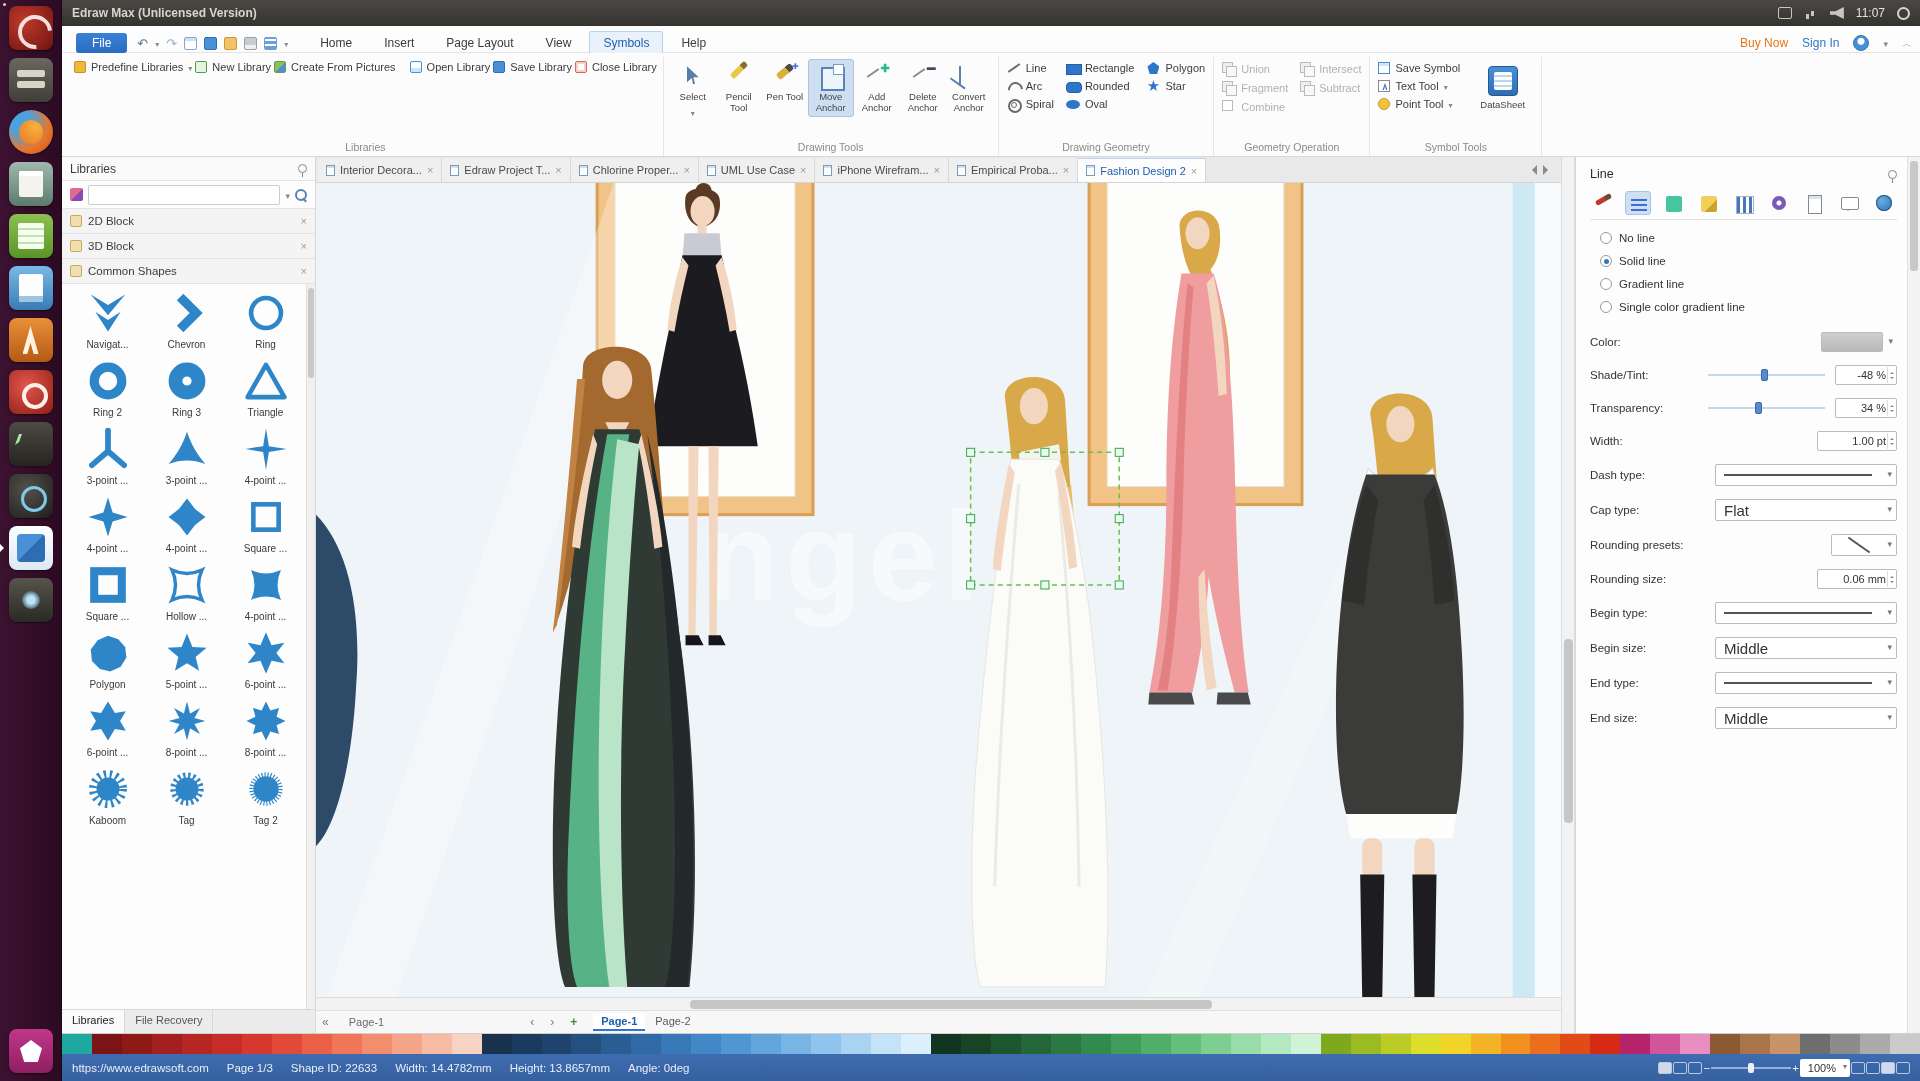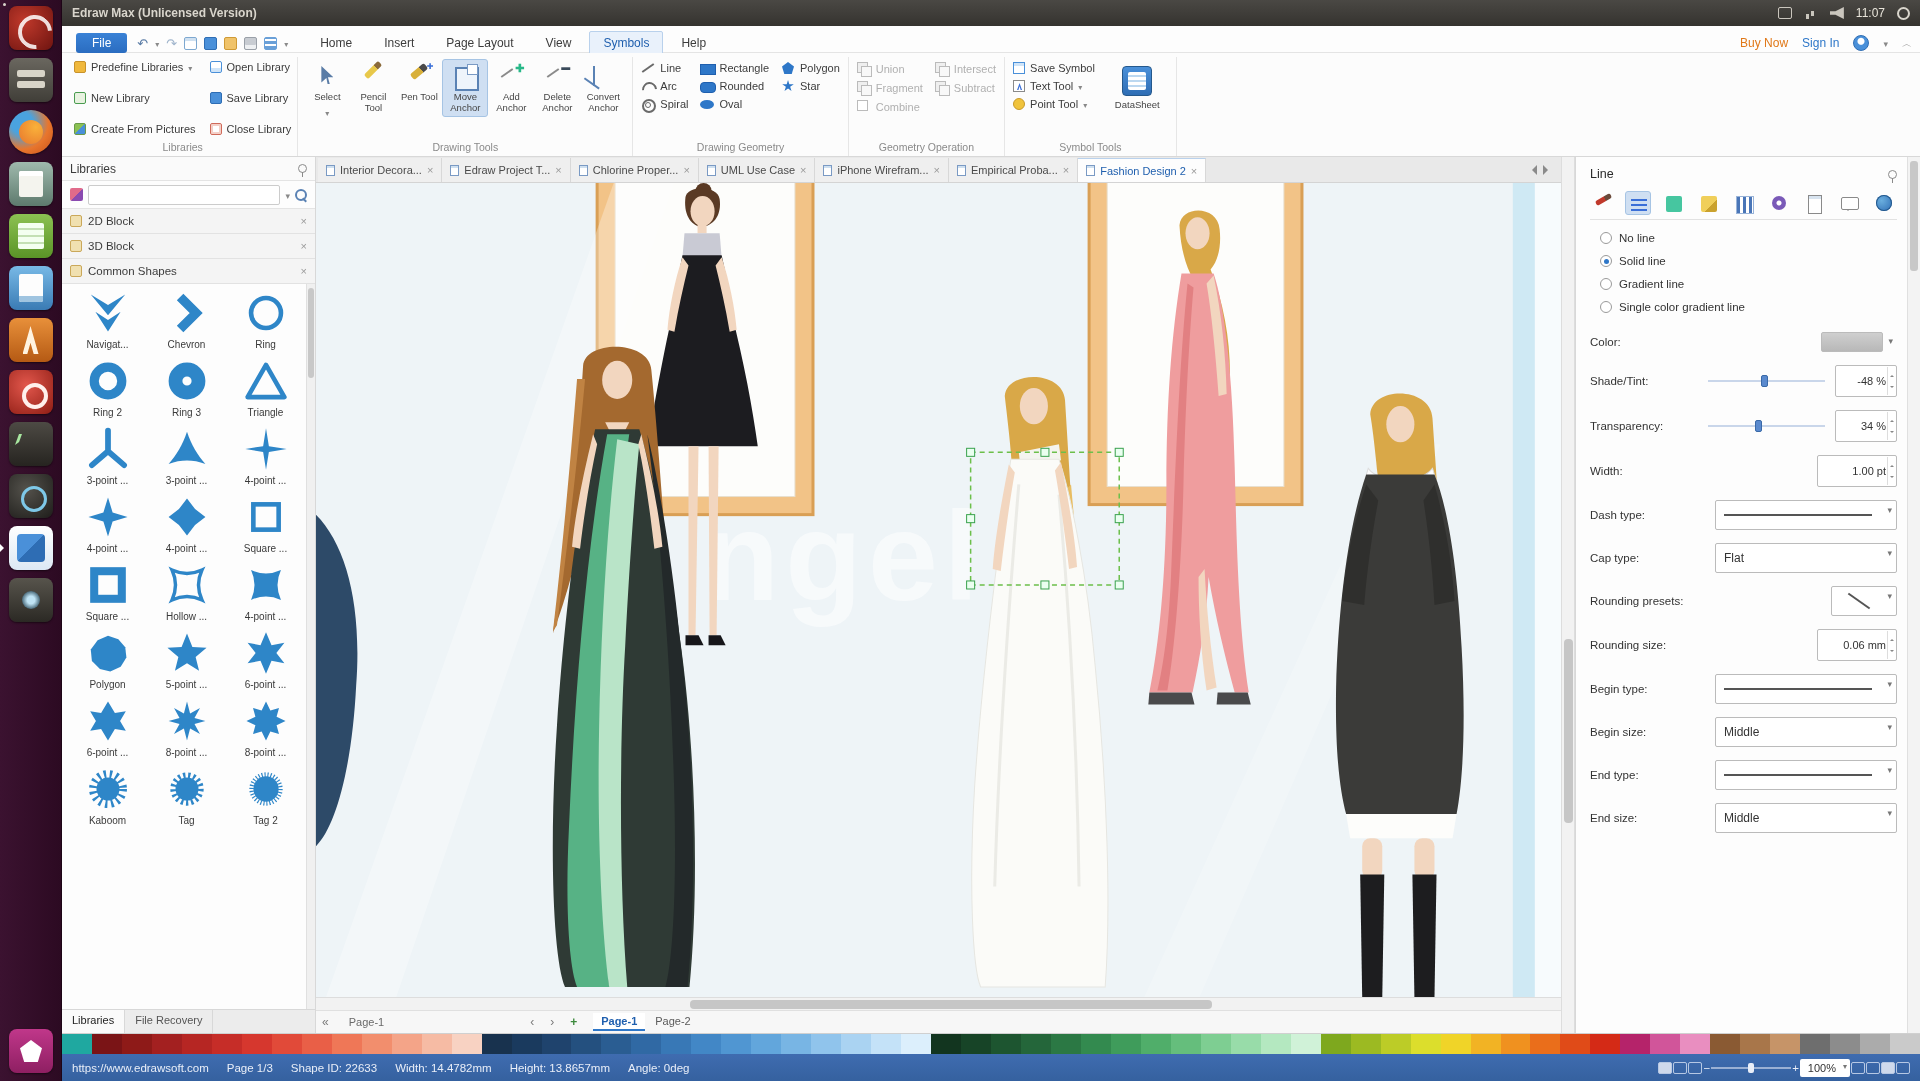--- a/index.html
+++ b/index.html
@@ -75,21 +75,21 @@
   .acct { width:16px; height:16px; border-radius:50%; background:radial-gradient(circle at 50% 38%,#fff 3px,#4a90d9 4px); border:1px solid #2e6db4;}
   .mini-caret::before{ content:'▾'; font-size:9px; color:#888; }
   .collapse::before{ content:'︿'; font-size:10px; color:#888; }
 
   
   .ribbon { height:104px; background:#fcfcfc; border-bottom:1px solid #d8d8d8; display:flex; padding:4px 6px 0 6px; flex:0 0 104px; }
   .rgroup { display:flex; flex-direction:column; padding:0 6px; border-right:1px solid #e6e6e6; }
   .rgroup-body { flex:1; display:flex; align-items:flex-start; }
   .rgroup-cap { text-align:center; font-size:10.5px; color:#8a8a8a; padding:2px 0 3px; }
   .lib-cols { display:flex; gap:14px; padding-top:4px; }
-  .lib-col { display:flex; flex-direction:column; gap:19px; }
+  .lib-col { display:flex; flex-direction:row; gap:3px; }
   .lib-item { display:flex; align-items:center; gap:5px; font-size:11px; color:#3c3c3c; white-space:nowrap; }
   .li-ic { width:12px; height:12px; border-radius:2px; flex:0 0 12px; }
   .ic-predef { background:#f0b83c; border:1px solid #c8922a; }
   .ic-newlib { background:#e8f2e0; border:1px solid #4a9c50; }
   .ic-frompic { background:linear-gradient(135deg,#8cc152 50%,#4a90d9 50%); border:1px solid #6a9a4a; }
   .ic-openlib { background:#fff; border:1px solid #4a90d9; box-shadow:inset 0 -4px 0 #cfe4f8; }
   .ic-savelib { background:#4a90d9; border:1px solid #2e6db4; }
   .ic-closelib { background:#fff; border:1px solid #d06a5a; box-shadow:inset 0 0 0 2px #f4d0c8; }
   .tool-row { display:flex; padding-top:2px; }
   .tool-btn { width:46px; display:flex; flex-direction:column; align-items:center; gap:2px; padding:4px 2px 2px; border-radius:3px; border:1px solid transparent; }
@@ -215,26 +215,26 @@
   .rp-divider { height:1px; background:#e2e2e2; margin:2px 0 12px; }
   .radio-row { display:flex; align-items:center; gap:7px; margin:0 0 11px 10px; }
   .radio-dot { width:12px; height:12px; border:1px solid #9a9a9a; border-radius:50%; background:#fff; position:relative; flex:0 0 12px;}
   .radio-dot.on::after { content:''; position:absolute; left:2.5px; top:2.5px; width:5px; height:5px; border-radius:50%; background:#2e77c8; }
   .radio-label { font-size:11.5px; color:#333; }
   .prow { display:flex; align-items:center; margin-bottom:13px; }
   .prow .plabel { font-size:11.5px; color:#333; flex:0 0 108px; }
   .prow .pfill { flex:1; }
   .slider { flex:1; height:2px; background:#c9d6ea; position:relative; margin:0 10px; }
   .slider .sthumb { position:absolute; top:-5px; width:7px; height:12px; background:#5a8ace; border:1px solid #3a6aa8; border-radius:2px; }
-  .valbox { width:62px; height:32px; border:1px solid #bbb; background:#fff; display:flex; align-items:center; justify-content:flex-end; padding-right:10px; font-size:11px; color:#333; position:relative; border-radius:2px;}
+  .valbox { width:62px; height:20px; border:1px solid #bbb; background:#fff; display:flex; align-items:center; justify-content:flex-end; padding-right:10px; font-size:11px; color:#333; position:relative; border-radius:2px;}
   .valbox .spin { position:absolute; right:1px; top:1px; bottom:1px; width:8px; border-left:1px solid #ddd; display:flex; flex-direction:column; justify-content:space-around; align-items:center;}
   .valbox .spin i { width:0; height:0; border:2.5px solid transparent; }
   .valbox .spin i.up { border-bottom-color:#888; margin-bottom:-1px;}
   .valbox .spin i.dn { border-top-color:#888; margin-top:-1px;}
-  .drop { height:30px; border:1px solid #bbb; background:#fff; border-radius:2px; display:flex; align-items:center; padding:0 18px 0 8px; font-size:12px; color:#333; position:relative; }
+  .drop { height:22px; border:1px solid #bbb; background:#fff; border-radius:2px; display:flex; align-items:center; padding:0 18px 0 8px; font-size:15px; color:#333; position:relative; }
   .drop::after { content:'▾'; position:absolute; right:4px; top:4px; font-size:9px; color:#777; } .drop.med { width:182px; } .drop.small { width:66px; margin-left:auto;}
   .line-preview { flex:1; height:2px; background:#555; margin-right:6px;}
   .diag-preview { flex:1; height:10px; position:relative; }
   .diag-preview::after{ content:''; position:absolute; left:6px; top:4px; width:26px; height:2px; background:#555; transform:rotate(35deg); }
   .swatch-btn { width:62px; height:20px; border:1px solid #bbb; border-radius:2px; background:linear-gradient(180deg,#cfcfcf,#b8b8b8); position:relative; }
   .swatch-btn::after{ content:'▾'; position:absolute; right:-11px; top:3px; font-size:9px; color:#777; }
   .rp-scroll { width:13px; flex:0 0 13px; background:#f3f3f3; border-left:1px solid #e0e0e0; position:relative; }
   .rp-scroll .thumb { position:absolute; top:4px; left:2px; width:8px; height:110px; background:#c8c8c8; border-radius:3px; }
 
   

